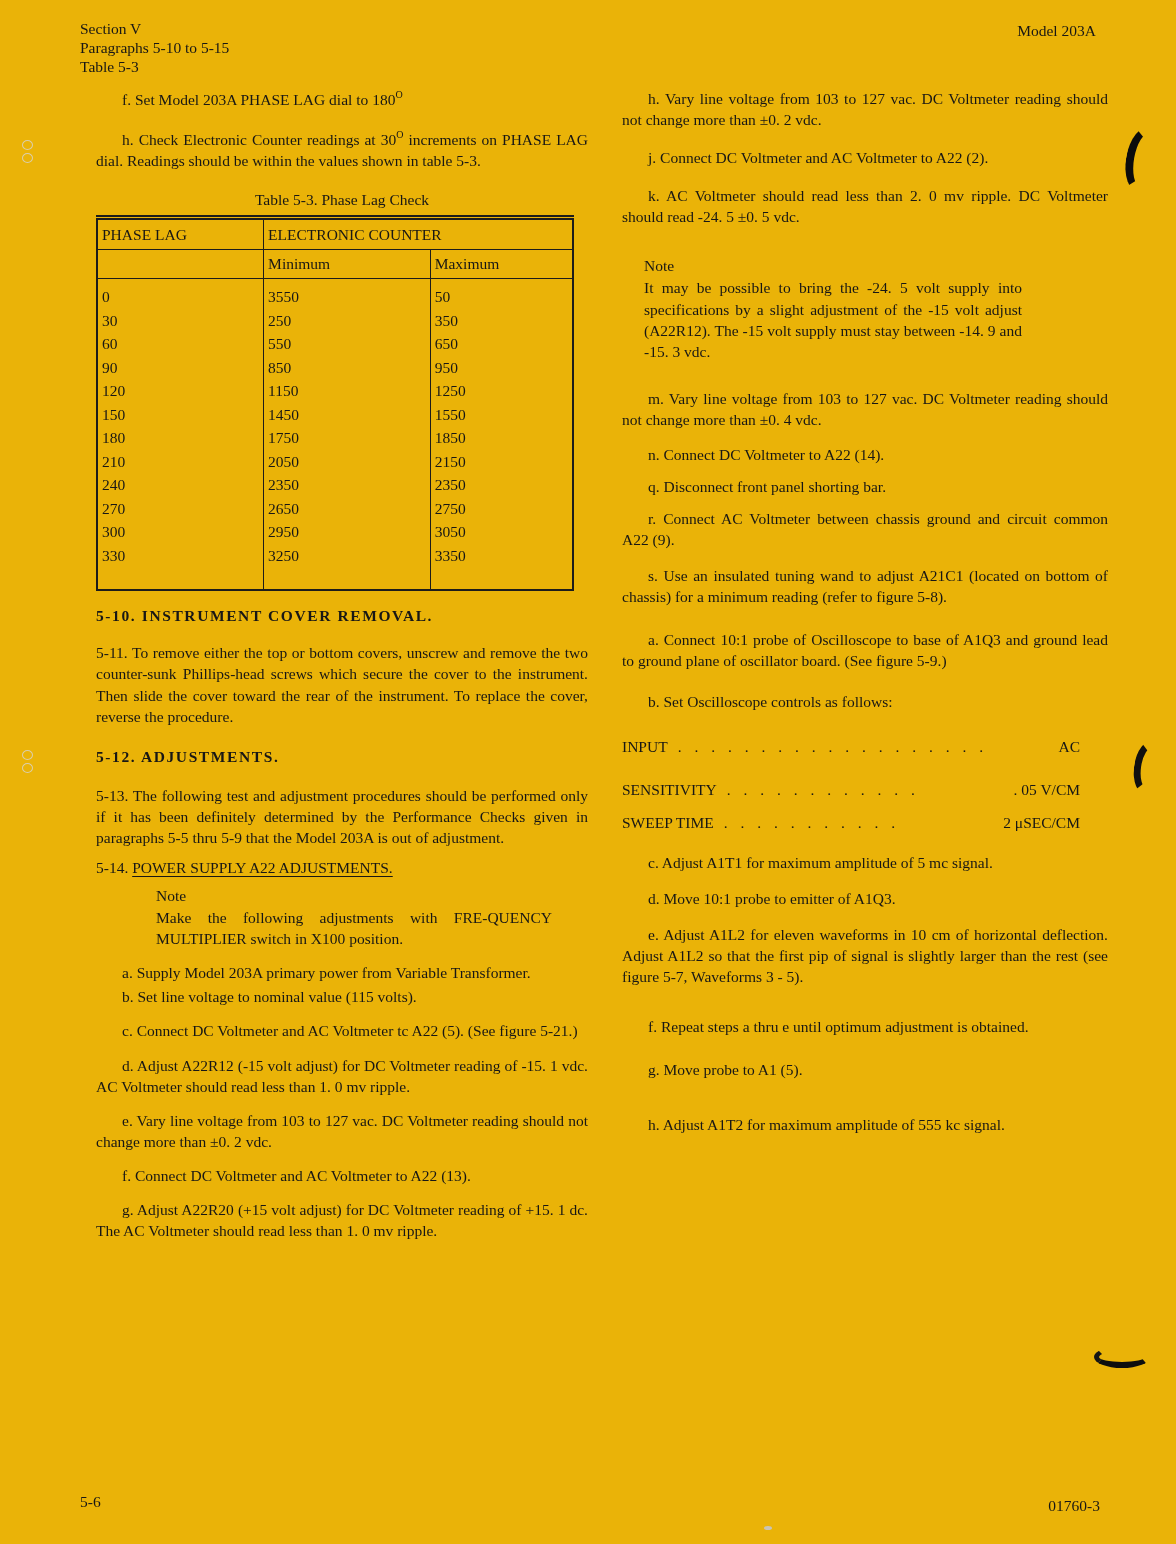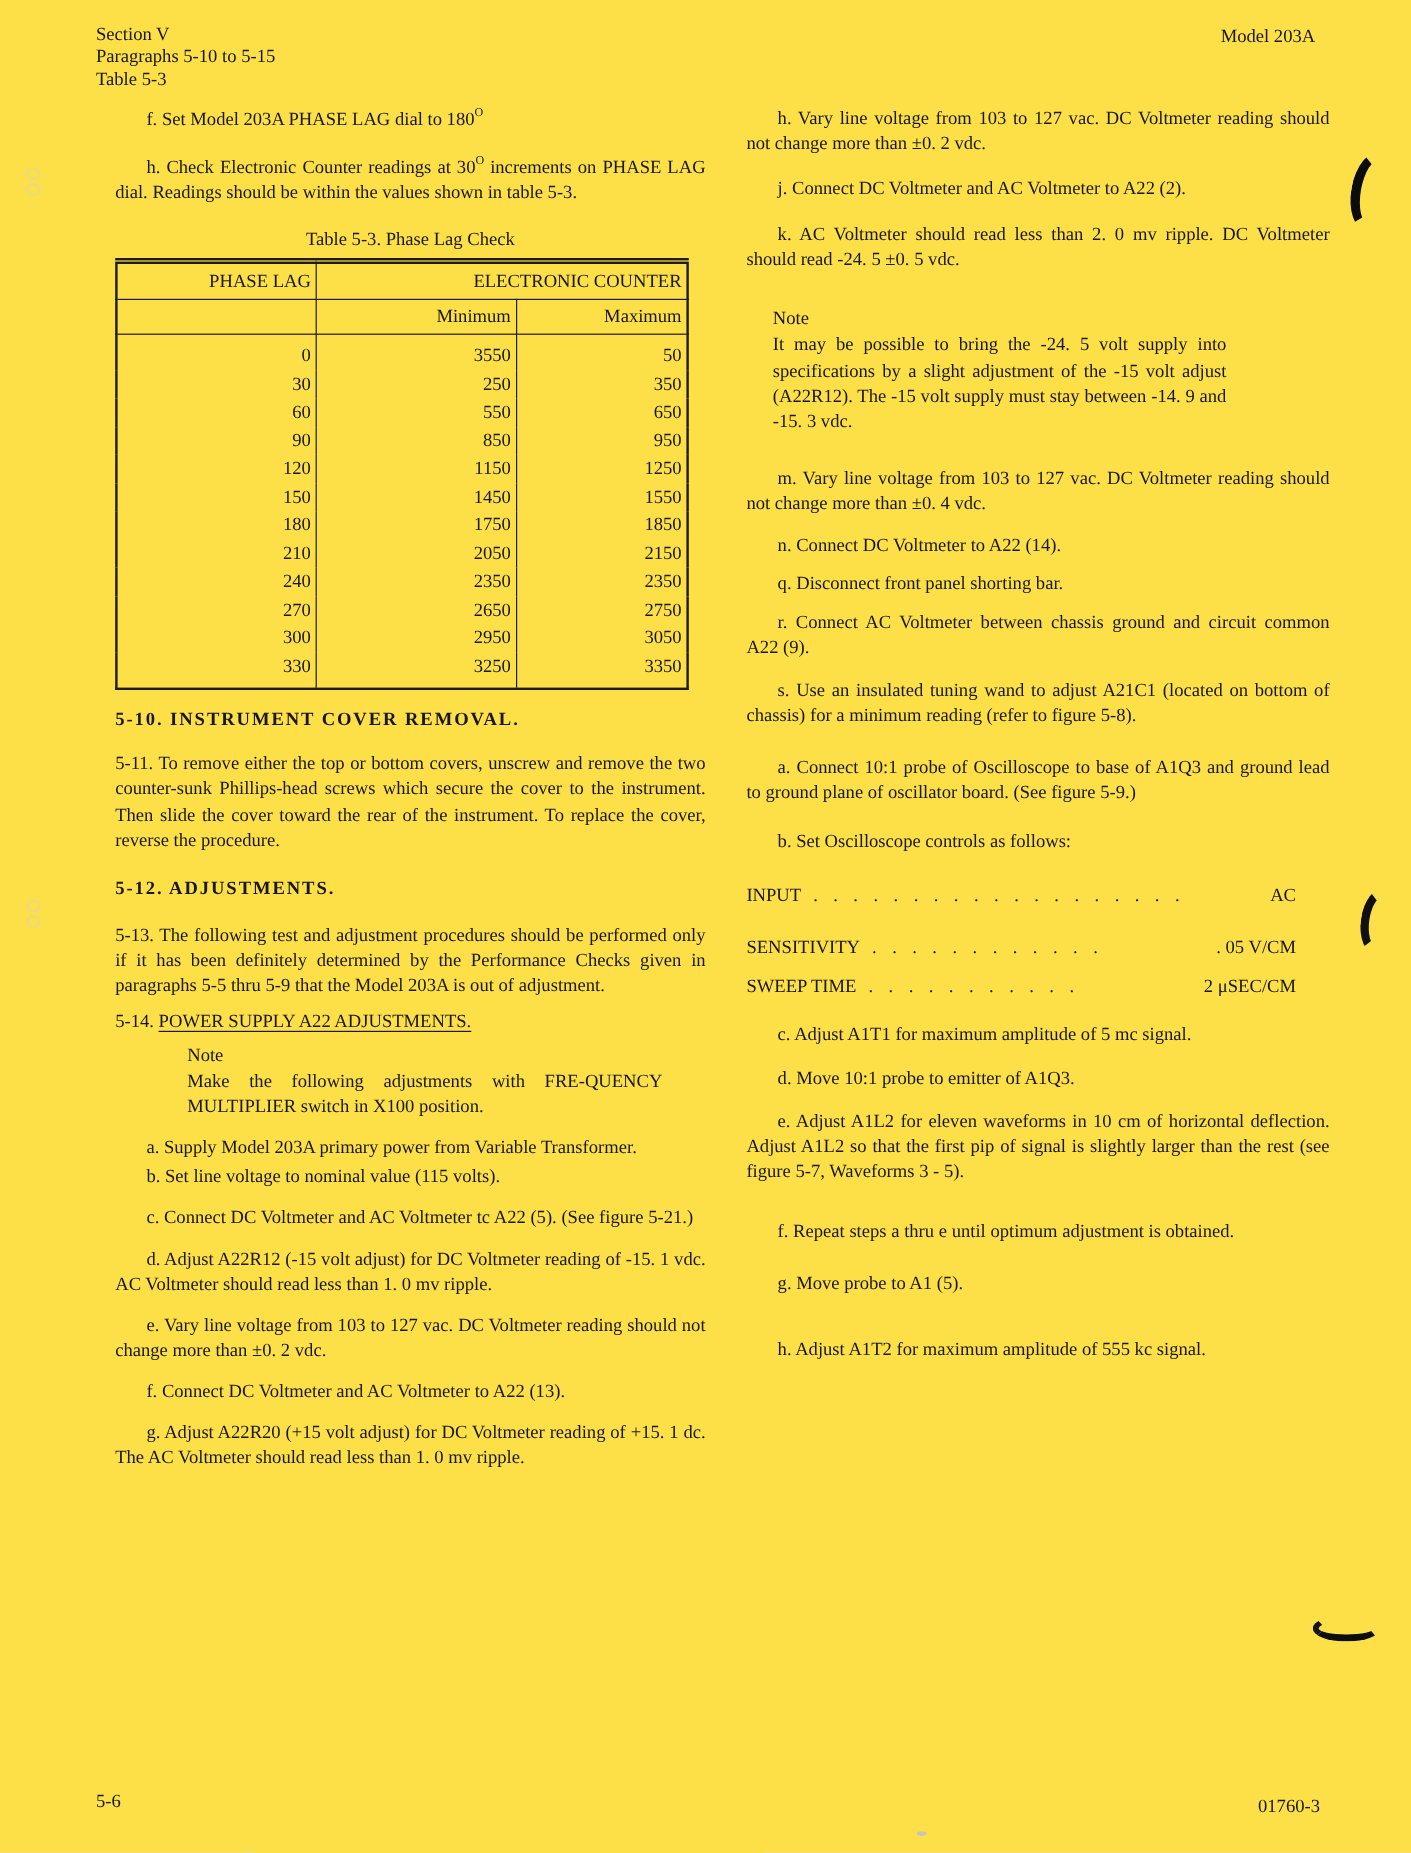--- a/index.html
+++ b/index.html
@@ -2,21 +2,21 @@
 <html><head>
 <meta charset="utf-8">
 <style>
   * { margin: 0; padding: 0; box-sizing: border-box; }
   html, body { background: #d9d9d9; }
   .page {
     position: relative;
     width: 1176px;
     height: 1544px;
     margin: 0 auto;
-    background: #fde047;
+    background: #eab308;
     font-family: "Liberation Serif", "DejaVu Serif", serif;
     color: #181715;
     font-size: 15.5px;
     line-height: 1.36;
     overflow: hidden;
   }
   
   .header-left { position: absolute; left: 80px; top: 20px; }
   .header-left > div { line-height: 1.22; }
   .header-right { position: absolute; right: 80px; top: 20px; }
@@ -31,32 +31,32 @@
   .table-caption { text-align: center; }
   table.phase-table {
     border-collapse: collapse;
     width: 478px;
     table-layout: fixed;
     border: 2px solid #1d1c1a;
     border-top: 5px double #1d1c1a;
   }
   .phase-table th, .phase-table td {
     font-weight: normal;
-    text-align: right;
+    text-align: left;
     padding: 1px 4px;
     line-height: 21.5px;
   }
   .phase-table col.c1 { width: 35%; }
   .phase-table col.c2 { width: 35%; }
   .phase-table col.c3 { width: 30%; }
   .phase-table tr.head1 th { border-bottom: 1.5px solid #1d1c1a; padding: 4px 4px 3px; }
   .phase-table tr.head2 th { border-bottom: 1.5px solid #1d1c1a; padding: 3px 4px 4px; }
   .phase-table .vline-r { border-right: 1.5px solid #1d1c1a; }
   .phase-table tbody tr:first-child td { padding-top: 7px; }
-  .phase-table tbody tr:last-child td { padding-bottom: 7px; }
+  .phase-table tbody tr:last-child td { padding-bottom: 23px; }
   
   .h-bold { font-weight: bold; letter-spacing: 1.6px; font-size: 15.5px; }
   .u { text-decoration: underline; text-underline-offset: 3px; }
   .heading-515 .h-num { margin-right: 14px; }
   .heading-515 .h-line2 { margin-left: 62px; margin-top: 12px; }
   
   .note { }
   .note-title { }
   .note-body { text-align: justify; }
   .note-left { margin-left: 60px; margin-right: 36px; }

